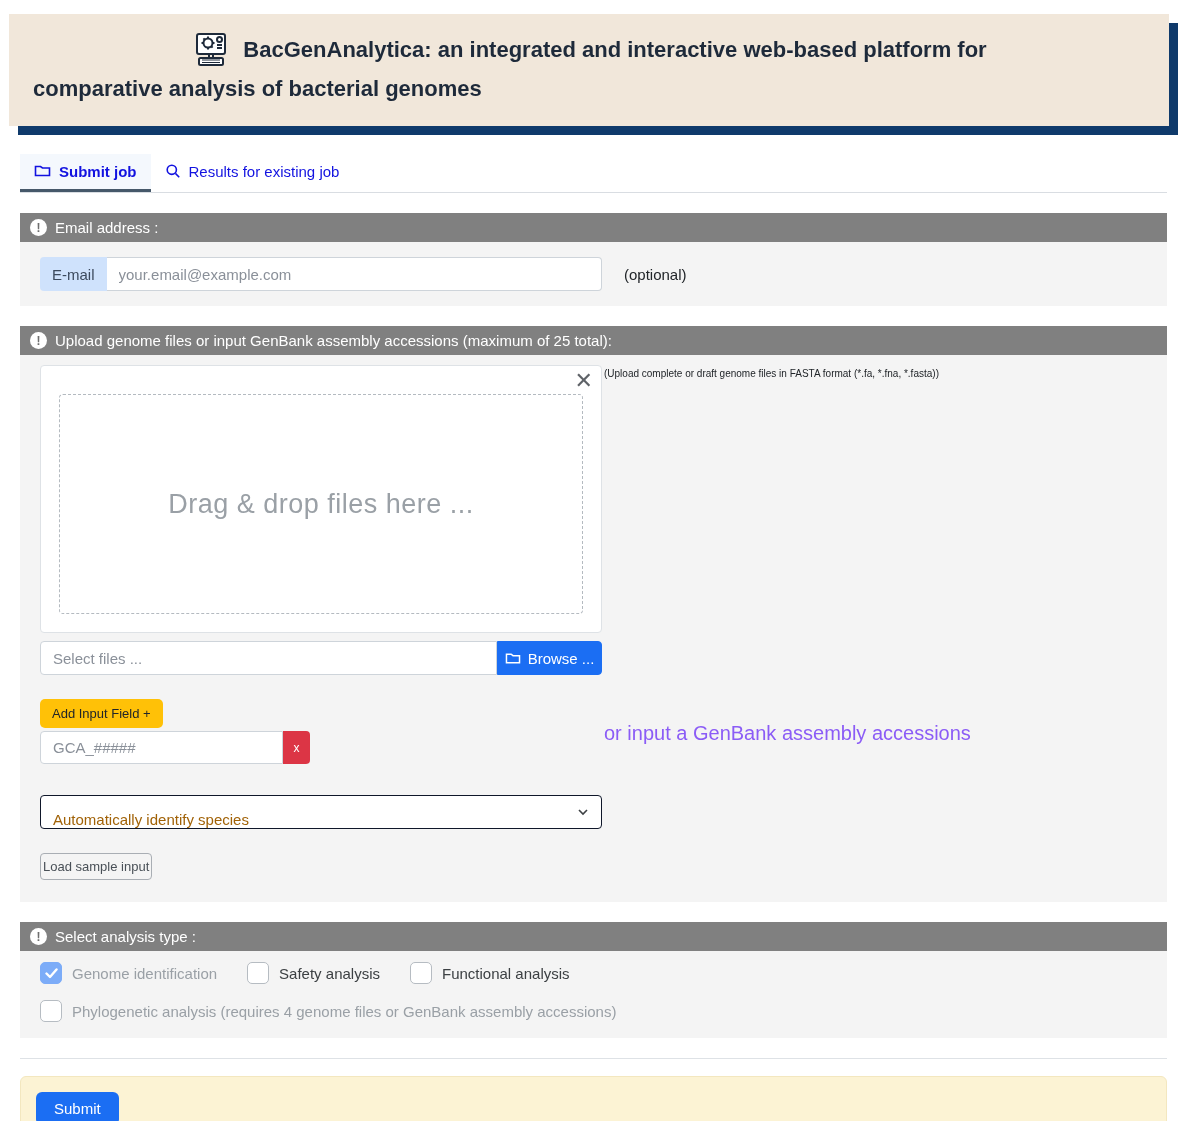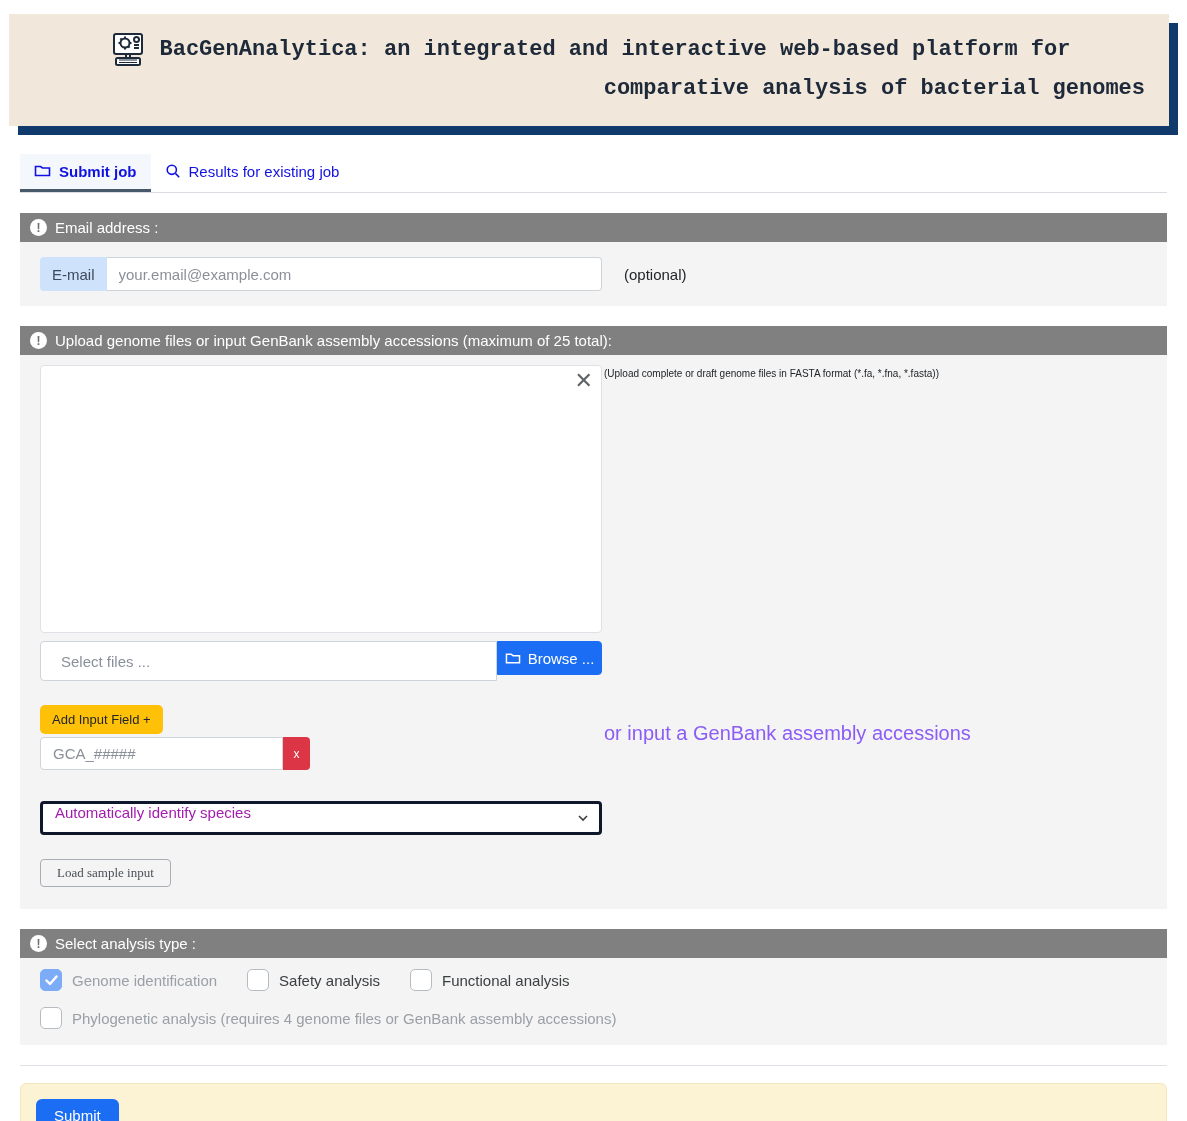--- a/index.html
+++ b/index.html
@@ -9,22 +9,21 @@
     font-family: "Liberation Sans", sans-serif;
     color: #212529; position: relative; overflow: hidden;
   }
 
   
   .banner {
     margin: 14px 18px 0 9px;
     background: #f1e7da;
     box-shadow: 9px 9px 0 #0f3a6b;
     padding: 16px 24px 18px 24px;
-    text-align: right;
-    font-family: Liberation Mono, monospace;
+    text-align: left;
   }
   .banner-line1 {
     display: flex; align-items: center; justify-content: center; gap: 12px;
   }
   .banner h1 {
     font-size: 22px; font-weight: 600; color: #1e2a3a; line-height: 38px;
   }
   .app-icon svg { display: block; }
 
   
@@ -90,22 +89,22 @@
     background: none; border: none; font-family: "Liberation Sans", sans-serif;
   }
   .dz-inner {
     border: 1px dashed #b4bac0; border-radius: 4px;
     height: 100%; display: flex; align-items: center; justify-content: center;
   }
   .dz-text { color: #9aa0a6; font-size: 27px; letter-spacing: 0.5px; }
 
   .file-row { display: flex; width: 562px; margin-top: 8px; }
   .file-input {
-    flex: 1; height: 40px; border: 1px solid #ced4da;
-    border-radius: 4px 0 0 4px; padding: 0 20px; font-size: 15px;
+    flex: 1; height: 34px; border: 1px solid #ced4da;
+    border-radius: 4px 0 0 4px; padding: 0 12px; font-size: 15px;
     font-family: "Liberation Sans", sans-serif; background: #fff; outline: none;
   }
   .file-input::placeholder { color: #8a9099; }
   .browse-btn {
     width: 105px; height: 34px; background: #1b6ef3; color: #fff;
     border: 1px solid #1b6ef3; border-radius: 0 4px 4px 0;
     font-size: 15px; display: flex; align-items: center; justify-content: center;
     gap: 7px; cursor: pointer; font-family: "Liberation Sans", sans-serif;
   }
   .browse-btn svg { display: block; }
@@ -124,30 +123,30 @@
   }
   .accession-input::placeholder { color: #8a9099; }
   .remove-btn {
     width: 27px; height: 33px; background: #dc3545; color: #fff;
     border: none; border-radius: 0 4px 4px 0; font-size: 12px; cursor: pointer;
     font-family: "Liberation Sans", sans-serif;
   }
 
   .select-wrap { position: relative; width: 562px; margin-top: 31px; }
   .species-select {
-    width: 100%; height: 34px; border: 3px solid #0f172a; border-radius: 4px;
-    background: #ffffff; font-size: 15px; color: #a21caf; padding: 0 12px;
-    display: flex; align-items: flex-start; cursor: pointer;
+    width: 100%; height: 34px; border: 1px solid #0f172a; border-radius: 4px;
+    background: #ffffff; font-size: 15px; color: #a16207; padding: 0 12px;
+    display: flex; align-items: flex-end; cursor: pointer;
   }
   .chevron { position: absolute; right: 12px; top: 10px; }
 
   .load-sample-btn {
     margin-top: 24px; background: #f4f4f4; border: 1px solid #a9aeb4;
-    border-radius: 4px; color: #495057; font-size: 13px; padding: 5px 16px;
-    cursor: pointer; font-family: Liberation Serif, serif;
+    border-radius: 4px; color: #495057; font-size: 13px; padding: 5px 2px;
+    cursor: pointer; font-family: Liberation Sans, sans-serif;
   }
 
   .note-fasta { position: absolute; left: 584px; top: 13px; font-size: 10px; color: #212529; }
   .note-genbank { position: absolute; left: 584px; top: 367px; font-size: 20px; color: #8b5cf6; }
 
   
   .analysis-body { padding: 11px 0 14px 20px; }
   .cb-row { display: flex; align-items: flex-end; margin-bottom: 16px; }
   .cb-row:last-child { margin-bottom: 2px; }
   .cb-item { display: flex; align-items: center; margin-right: 30px; }
@@ -243,20 +242,23 @@
 
 <section class="section">
   <div class="section-header">
     <span class="excl-icon">!</span>
     <span>Upload genome files or input GenBank assembly accessions (maximum of 25 total):</span>
   </div>
   <div class="section-body upload-body">
     <div class="left-col">
       <div class="dropzone-card">
         <button class="dz-close">✕</button>
+        <div class="dz-inner">
+          <span class="dz-text">Drag &amp; drop files here ...</span>
+        </div>
       </div>
 
       <div class="file-row">
         <input class="file-input" type="text" placeholder="Select files ..." style="">
         <button class="browse-btn">
           <span>
             <svg width="16" height="14" viewBox="0 0 17 15" fill="none" stroke="#ffffff" stroke-width="1.6">
               <path d="M1.5 3.5 v9 h14 v-7.5 h-7 l-2-1.5 h-5 z"></path>
             </svg>
           </span>

